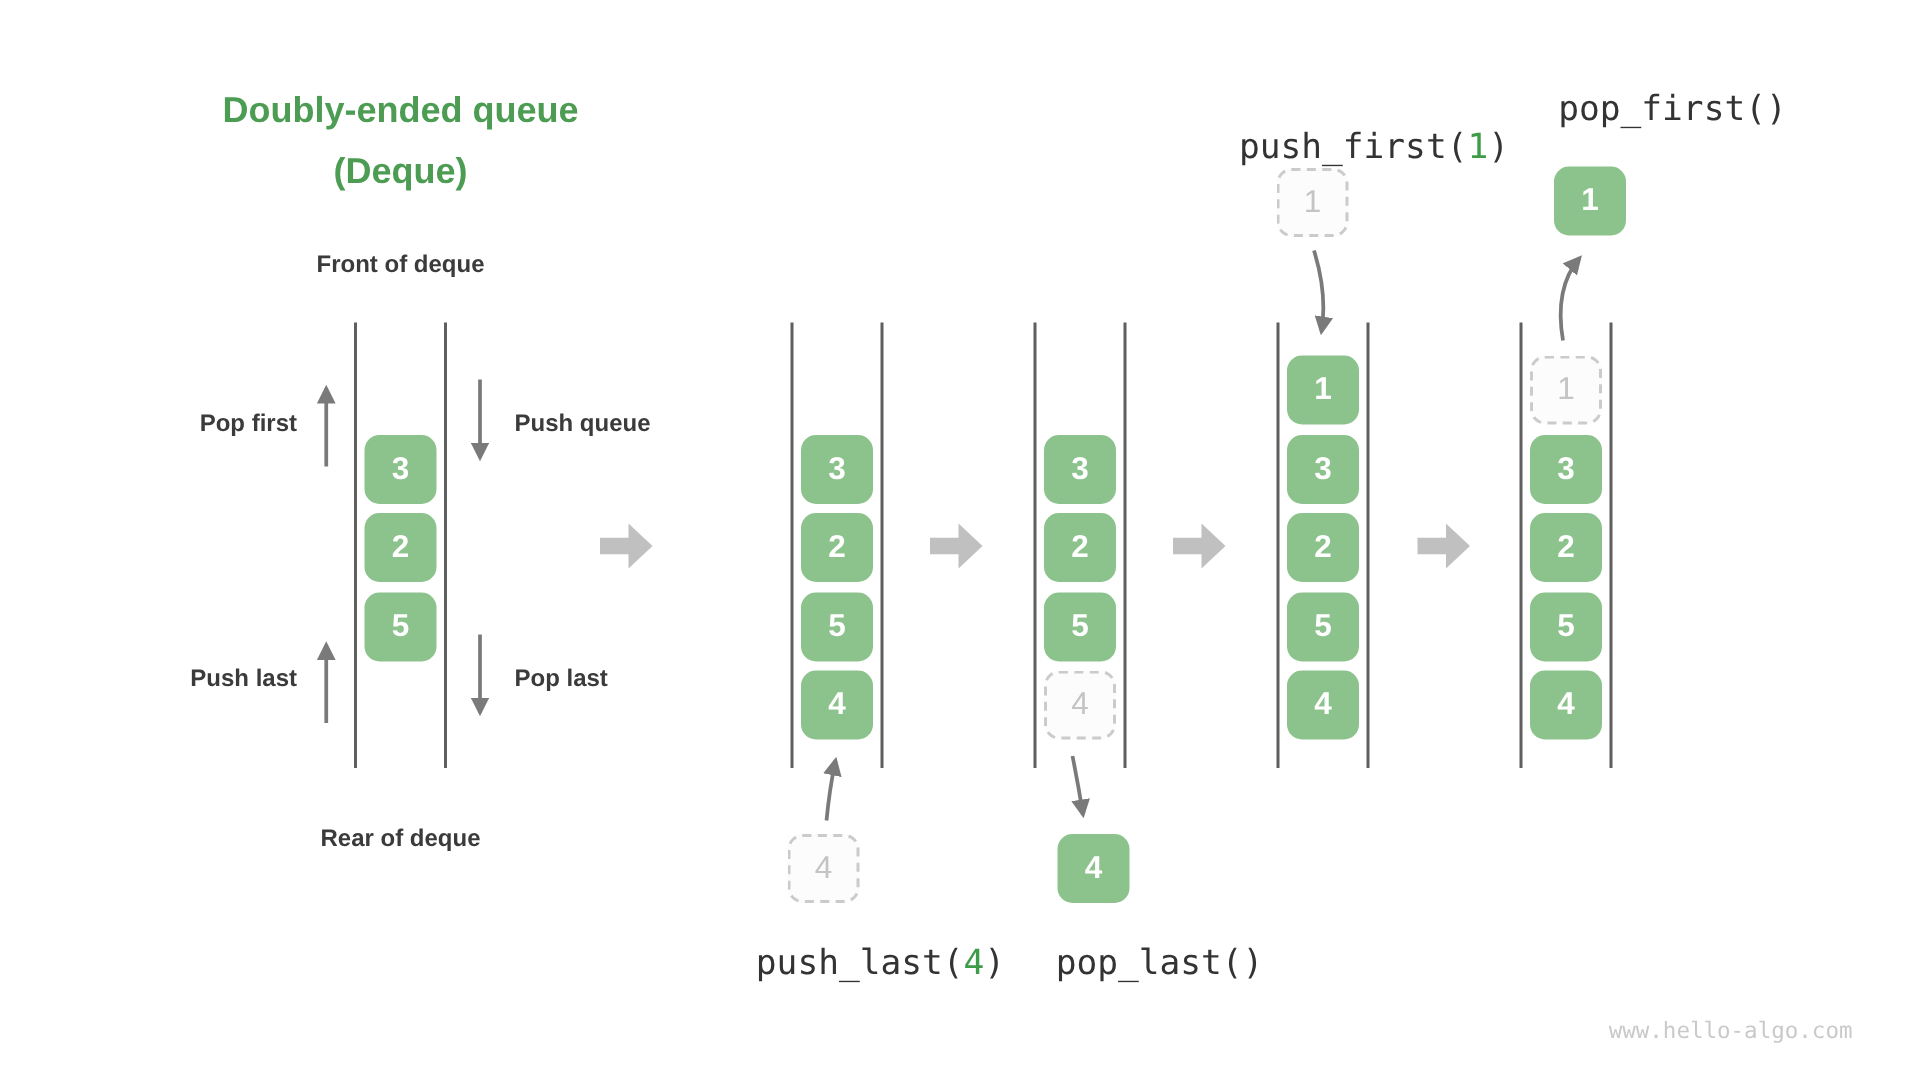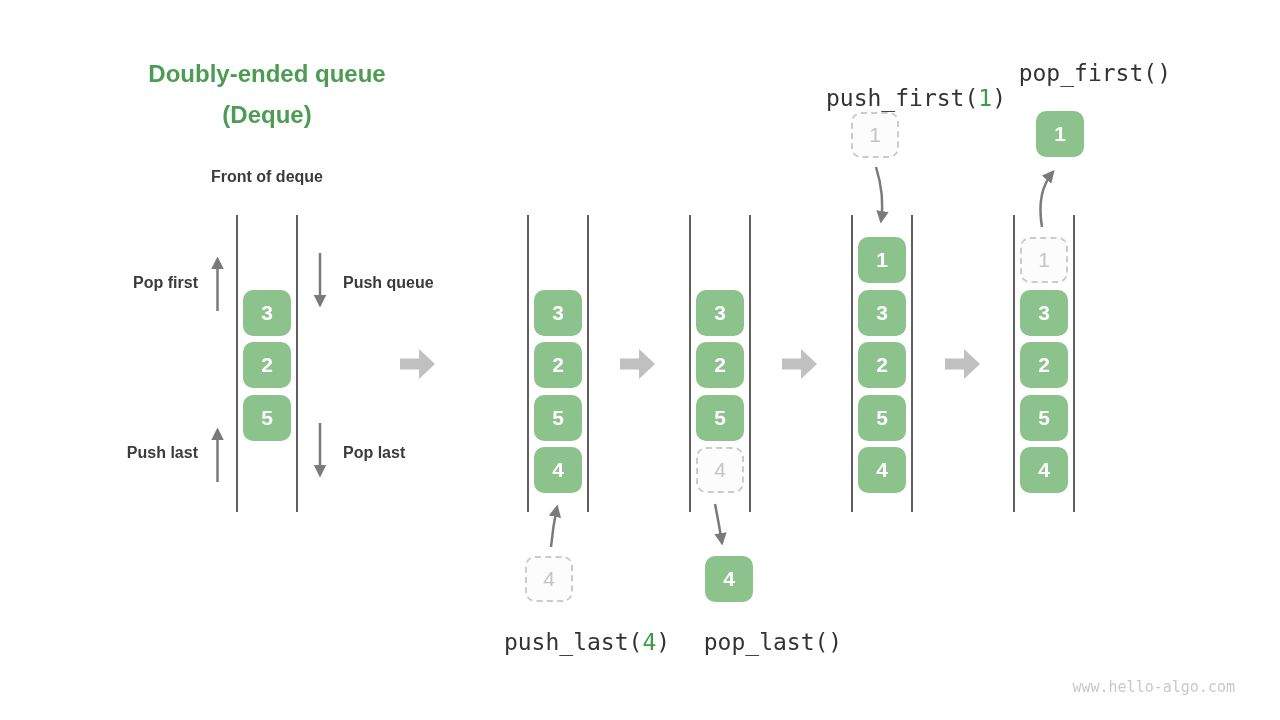--- a/index.html
+++ b/index.html
@@ -44,28 +44,29 @@
 </style>
 </head>
 <body>
 
 <div id="canvas">
 
   <div class="abs title-line" style="left:67px;top:101px;">(Deque)</div>
   <div class="abs title-line" style="left:67px;top:60px;">Doubly-ended queue</div>
 
   <div class="abs big-label centered" style="left:117px;top:164px;width:300px;">Front of deque</div>
+  <div class="abs big-label centered" style="left:117px;top:547px;width:300px;">Rear of deque</div>
 
   <div class="abs big-label right-aligned" style="left:58px;top:270px;width:140px;">Pop first</div>
   <div class="abs big-label" style="left:343px;top:270px;width:140px;">Push queue</div>
   <div class="abs big-label right-aligned" style="left:58px;top:440px;width:140px;">Push last</div>
   <div class="abs big-label" style="left:343px;top:440px;width:140px;">Pop last</div>
 
   <div class="abs code-label" style="left:806px;top:60px;margin-top:25px;"><span>push_first(</span><span class="arg">1</span><span>)</span></div>
-  <div class="abs code-label" style="left:951px;top:60px;text-align:right;">pop_first()</div>
+  <div class="abs code-label" style="left:1005px;top:60px;">pop_first()</div>
 
   <div class="abs code-label" style="left:477px;top:629px;"><span>push_last(</span><span class="arg">4</span><span>)</span></div>
   <div class="abs code-label" style="left:663px;top:629px;">pop_last()</div>
 
   <div class="queue" style="left:236px;">
       <div class="rail left"></div>
       <div class="rail right"></div>
       <div class="cell solid" style="left: 7px; top: 75px;">3</div>
       <div class="cell solid" style="left: 7px; top: 127px;">2</div>
       <div class="cell solid" style="left: 7px; top: 180px;">5</div>

